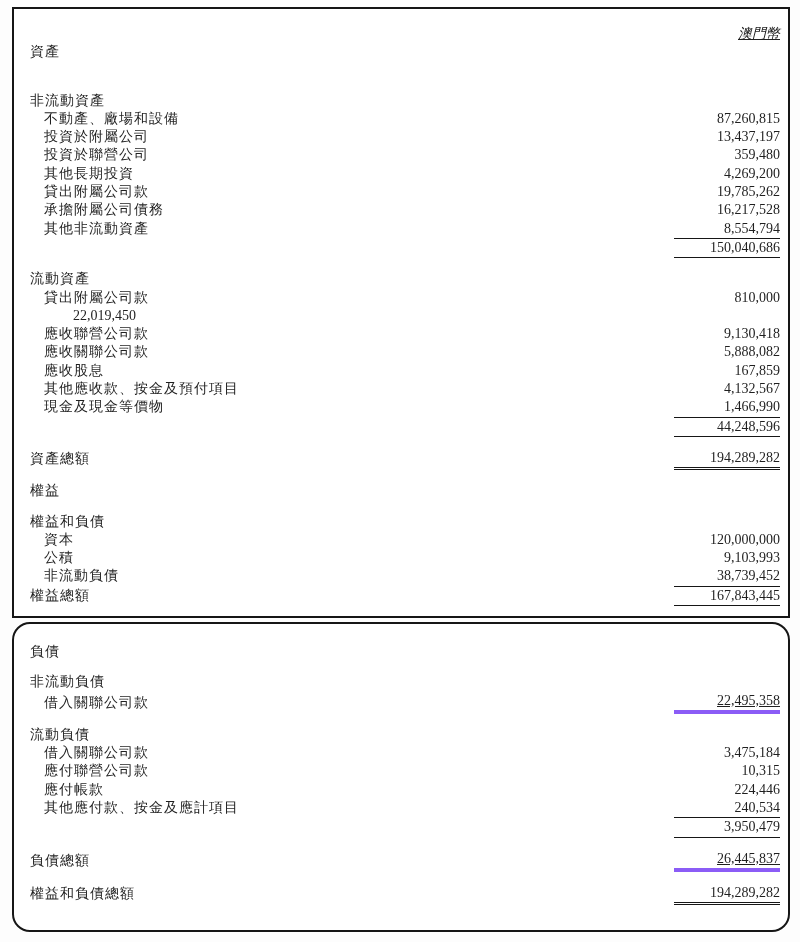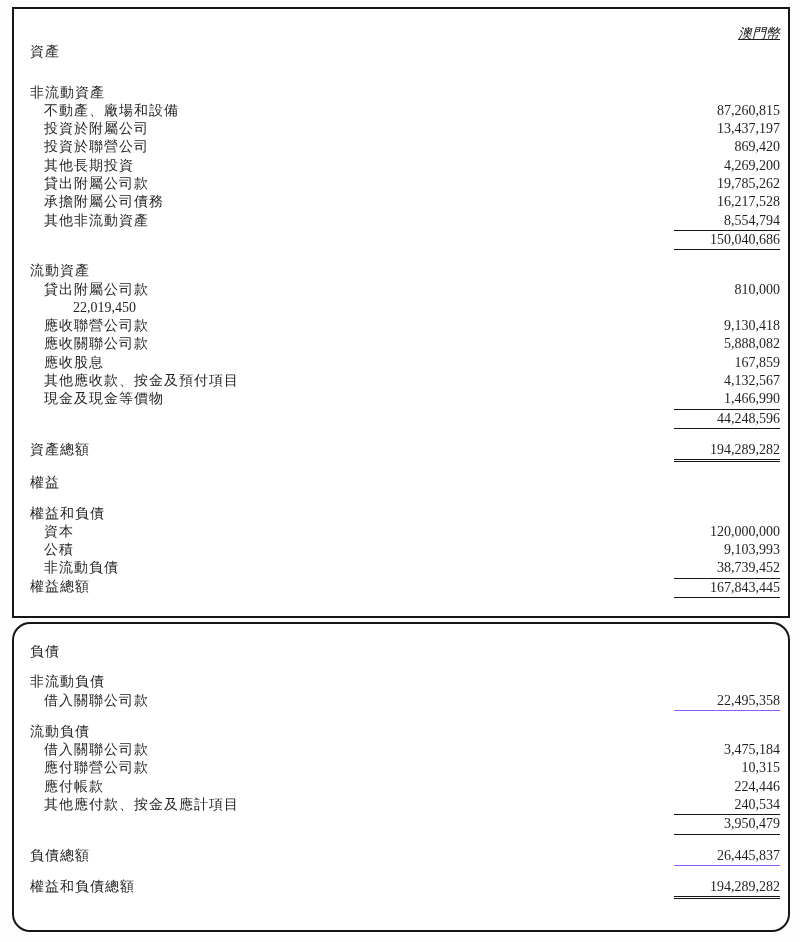--- a/index.html
+++ b/index.html
@@ -7,30 +7,30 @@
     width:800px;height:942px;position:relative;
     font-family:"Liberation Serif","DejaVu Serif",serif;
     color:#1f1f1f;font-size:14px;
   }
   .panel{
     position:absolute;left:12px;width:778px;
     border:2px solid #161616;background:#fff;box-sizing:border-box;
   }
   .panel-top{top:7px;height:611px;padding:16px 8px 0 16px;}
   .panel-bottom{top:622px;height:310px;padding:19px 8px 0 16px;border-radius:18px;}
-  .row{display:flex;justify-content:space-between;align-items:flex-start;line-height:18.3px;}
+  .row{display:flex;justify-content:space-between;align-items:center;line-height:18.3px;}
   .row .label{flex:1;white-space:nowrap;letter-spacing:1px;}
   .row .value{width:106px;text-align:right;white-space:nowrap;}
   .t-heading .label{font-weight:normal;}
   .t-total .label{font-weight:normal;}
   .t-item .label{padding-left:14px;}
   .gap{margin-top:12px;}
-  .gap-lg{margin-top:22px;}
+  .gap-lg{margin-top:30px;}
   .r-tb .value{border-top:1px solid #161616;border-bottom:1px solid #161616;}
-  .r-b .value{border-bottom:1px solid #8b5cf6;}
+  .r-b .value{border-bottom:4px solid #8b5cf6;text-decoration:underline;}
   .r-db .value{border-bottom:3px double #161616;}
   .t-currency .value{font-style:italic;text-decoration:underline;}
 </style>
 </head>
 <body>
 
 <div class="panel panel-top">
     <div class="row t-currency">
       <span class="label"></span>
       <span class="value">澳門幣</span>
@@ -46,21 +46,21 @@
     <div class="row t-item">
       <span class="label">不動產、廠場和設備</span>
       <span class="value">87,260,815</span>
     </div>
     <div class="row t-item">
       <span class="label">投資於附屬公司</span>
       <span class="value">13,437,197</span>
     </div>
     <div class="row t-item">
       <span class="label">投資於聯營公司</span>
-      <span class="value">869,420</span>
+      <span class="value">359,480</span>
     </div>
     <div class="row t-item">
       <span class="label">其他長期投資</span>
       <span class="value">4,269,200</span>
     </div>
     <div class="row t-item">
       <span class="label">貸出附屬公司款</span>
       <span class="value">19,785,262</span>
     </div>
     <div class="row t-item">

